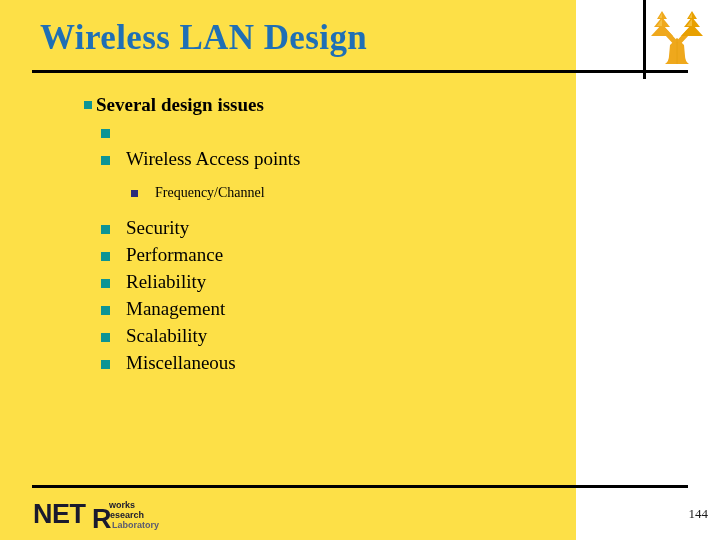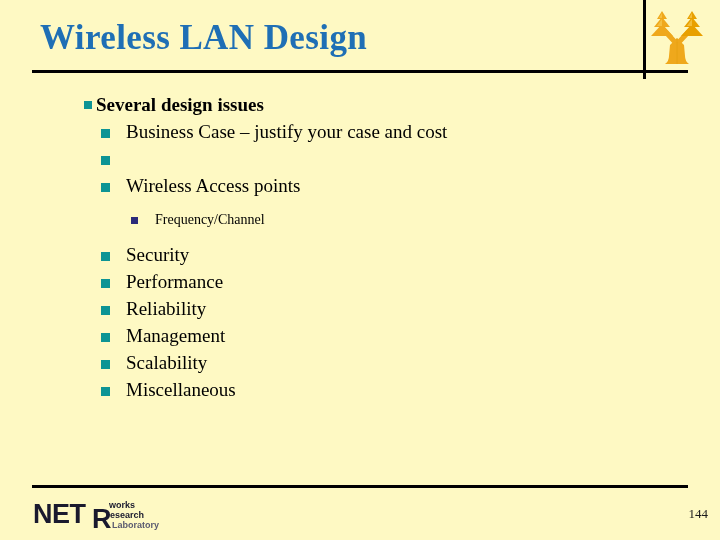--- a/index.html
+++ b/index.html
@@ -11,23 +11,23 @@
     width: 720px;
     height: 540px;
     overflow: hidden;
     font-family: "Liberation Serif", "DejaVu Serif", serif;
     position: relative;
   }
 
   #slide {
     position: absolute;
     left: 0; top: 0;
-    width: 720px;
+    width: 576px;
     height: 540px;
-    background: #fef9c3;
+    background: #fde047;
   }
 
   
   #header-rule {
     position: absolute;
     left: 32px;
     top: 70px;
     width: 656px;
     height: 3px;
     background: #000000;
@@ -244,24 +244,20 @@
     </svg>
   </div>
 
   <div id="content">
 
     <div class="bullet-row lvl1">
       <span class="bullet-mark"></span>
       <span class="bullet-text">Several design issues</span>
     </div>
 
-    <div class="bullet-row lvl2">
-      <span class="bullet-mark"></span>
-      <span class="bullet-text">Business Case – justify your case and cost</span>
-    </div>
 
     <div class="bullet-row lvl2">
       <span class="bullet-mark"></span>
     </div>
 
     <div class="bullet-row lvl2">
       <span class="bullet-mark"></span>
       <span class="bullet-text">Wireless Access points</span>
     </div>
 

